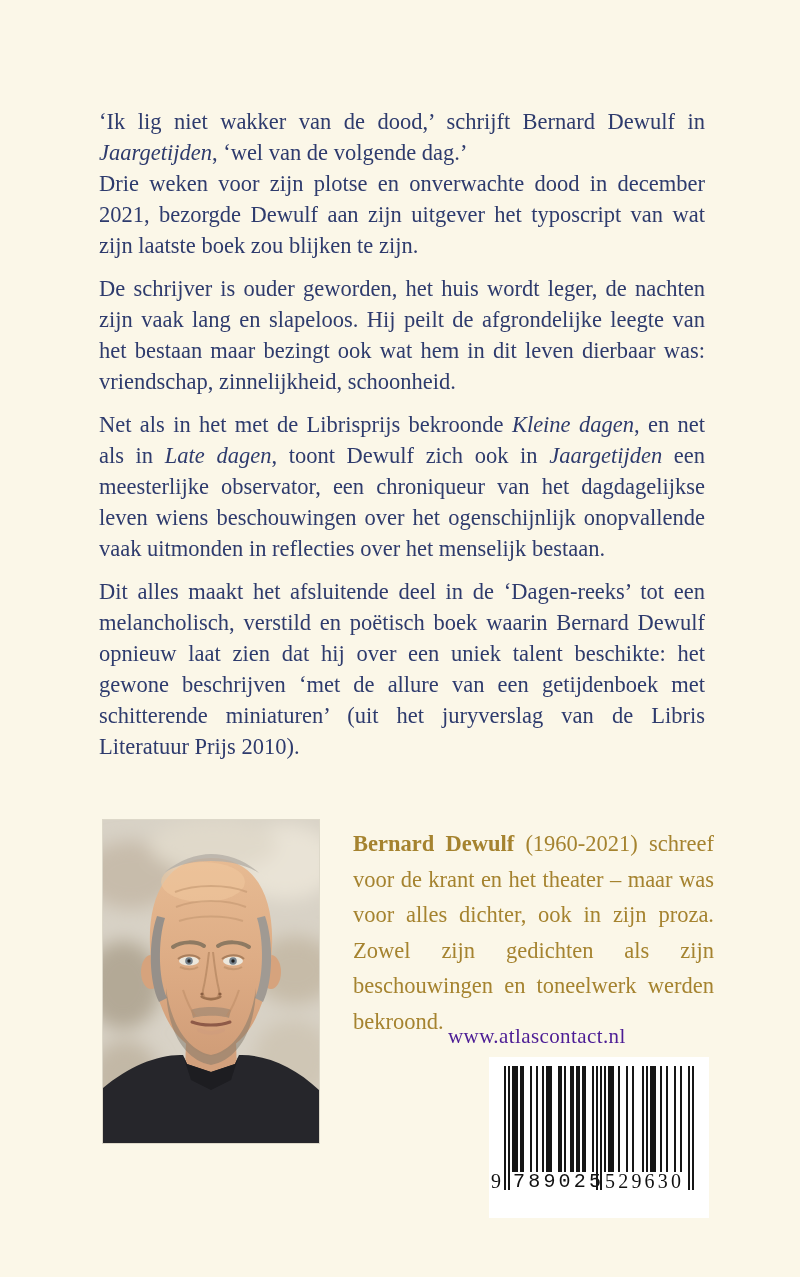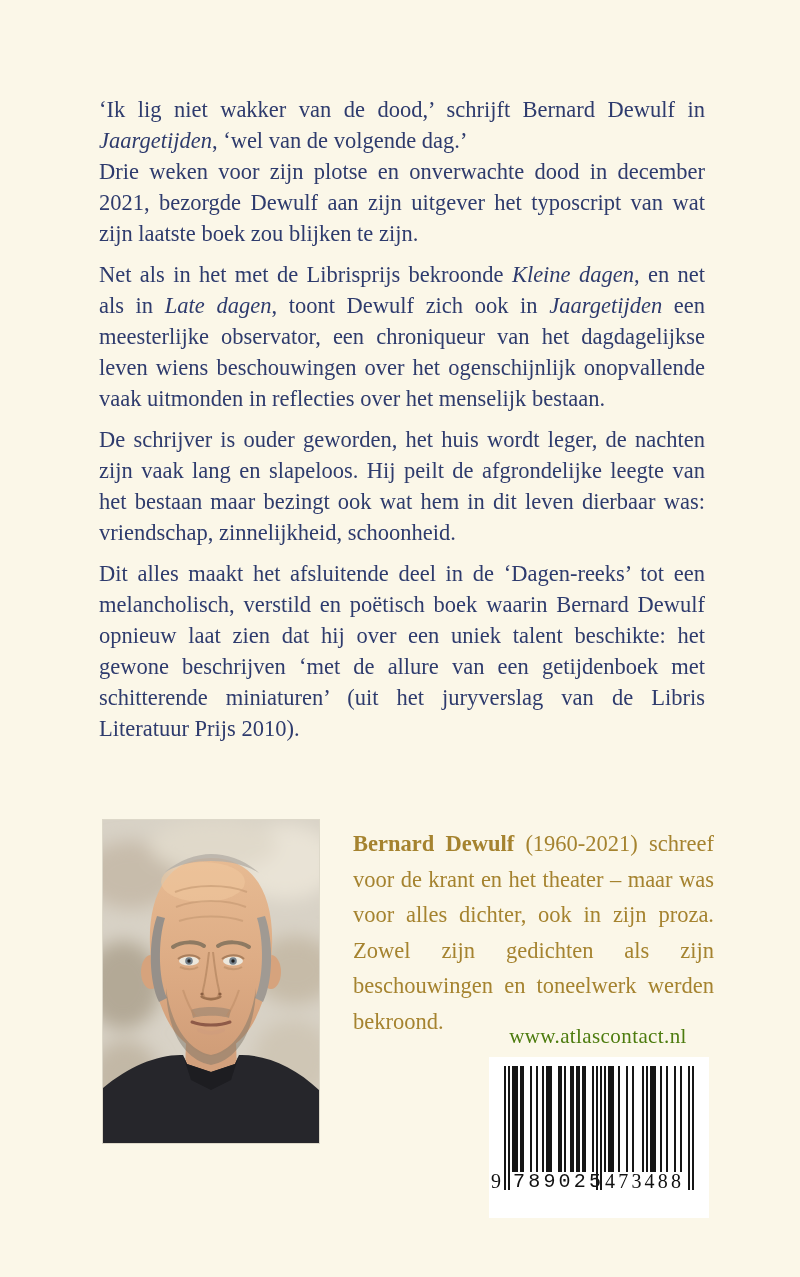--- a/index.html
+++ b/index.html
@@ -13,21 +13,21 @@
   .cover { position: absolute; inset: 0; }
 
   
   .blurb {
     position: absolute; left: 99px; top: 94px; width: 606px;
     color: var(--ink, #2e3b6d);
     font-size: 22.5px; line-height: 31px;
     text-align: justify;
     hyphens: auto;
   }
-  .blurb p { margin: 0 0 10px 0; }
+  .blurb p { margin: 12px 0 10px 0; }
 
   
   .photo-frame {
     position: absolute; left: 103px; top: 820px;
     width: 216px; height: 323px;
     box-shadow: 0 0 0 1px rgba(90,80,60,.18);
     overflow: hidden;
   }
   .photo-frame svg { display: block; width: 216px; height: 323px; }
 
@@ -37,22 +37,21 @@
     font-size: 22.5px; line-height: 35.5px;
     text-align: justify;
     hyphens: auto;
     margin: 8px;
   }
   .bio b { font-weight: 700; }
 
   
   .website {
     position: absolute; left: 448px; top: 1024px; width: 300px;
-    text-align: center;
-    color: #4d7c0f; font-size: 21px; letter-spacing: 0.4px;
+    color: #4c1d95; font-size: 21px; letter-spacing: 0.4px;
   }
   .barcode-box {
     position: absolute; left: 489px; top: 1057px;
     width: 220px; height: 161px;
     background: #ffffff;
   }
   .bars {
     position: relative; width: 190px; height: 124px;
     margin: 9px auto 0 auto;
   }
@@ -67,22 +66,22 @@
   .barcode-digits .g1 { position: absolute; left: 9px;  top: 0; letter-spacing: 3.2px; font-family: Liberation Mono, monospace; }
   .barcode-digits .g2 { position: absolute; left: 101px; top: 0; letter-spacing: 3.2px; }
 </style>
 </head>
 <body style="--bg: #fbf7e8; --ink: #2e3b6d; --accent: #a5832f;">
 
 <div class="cover">
 
   <section class="blurb">
     <p><span>‘Ik lig niet wakker van de dood,’ schrijft Bernard Dewulf in </span><i>Jaargetijden</i><span>, ‘wel van de volgende dag.’</span><br><span>Drie weken voor zijn plotse en onverwachte dood in december 2021, bezorgde Dewulf aan zijn uitgever het typoscript van wat zijn laatste boek zou blijken te zijn.</span></p>
+    <p><span>De schrijver is ouder geworden, het huis wordt leger, de nachten zijn vaak lang en slapeloos. Hij peilt de afgrondelijke leegte van het bestaan maar bezingt ook wat hem in dit leven dierbaar was: vriendschap, zinnelijkheid, schoonheid.</span></p>
     <p><span>Net als in het met de Librisprijs bekroonde </span><i>Kleine dagen</i><span>, en net als in </span><i>Late dagen</i><span>, toont Dewulf zich ook in </span><i>Jaargetijden</i><span> een meesterlijke observator, een chroniqueur van het dagdagelijkse leven wiens beschouwingen over het ogenschijnlijk onopvallende vaak uitmonden in reflecties over het menselijk bestaan.</span></p>
-    <p><span>De schrijver is ouder geworden, het huis wordt leger, de nachten zijn vaak lang en slapeloos. Hij peilt de afgrondelijke leegte van het bestaan maar bezingt ook wat hem in dit leven dierbaar was: vriendschap, zinnelijkheid, schoonheid.</span></p>
     <p><span>Dit alles maakt het afsluitende deel in de ‘Dagen-reeks’ tot een melancholisch, verstild en poëtisch boek waarin Bernard Dewulf opnieuw laat zien dat hij over een uniek talent beschikte: het gewone beschrijven ‘met de allure van een getijdenboek met schitterende miniaturen’ (uit het juryverslag van de Libris Literatuur Prijs 2010).</span></p>
   </section>
 
   <div class="photo-frame">
     <svg viewBox="0 0 216 323" xmlns="http://www.w3.org/2000/svg">
       <defs>
         <linearGradient id="skin" x1="0" y1="0" x2="0" y2="1">
           <stop offset="0" stop-color="#e7bb93"></stop>
           <stop offset="0.6" stop-color="#dcaa83"></stop>
           <stop offset="1" stop-color="#d09d78"></stop>
@@ -159,21 +158,21 @@
 
   <p class="bio"><b>Bernard Dewulf</b><span> (1960-2021) schreef voor de krant en het theater – maar was voor alles dichter, ook in zijn proza. Zowel zijn gedichten als zijn beschouwingen en toneelwerk werden bekroond.</span></p>
 
   <div class="website">www.atlascontact.nl</div>
 
   <div class="barcode-box">
     <div class="bars">
       <div class="barcode-digits">
         <span class="d0">9</span>
         <span class="g1">789025</span>
-        <span class="g2">473488</span>
+        <span class="g2">529630</span>
       </div>
     <div class="bar guard" style="left: 0px;"></div>
         <div class="bar guard" style="left: 4px;"></div>
         <div class="bar" style="left: 8px;"></div>
         <div class="bar" style="left: 10px;"></div>
         <div class="bar" style="left: 12px;"></div>
         <div class="bar" style="left: 16px;"></div>
         <div class="bar" style="left: 18px;"></div>
         <div class="bar" style="left: 26px;"></div>
         <div class="bar" style="left: 32px;"></div>

